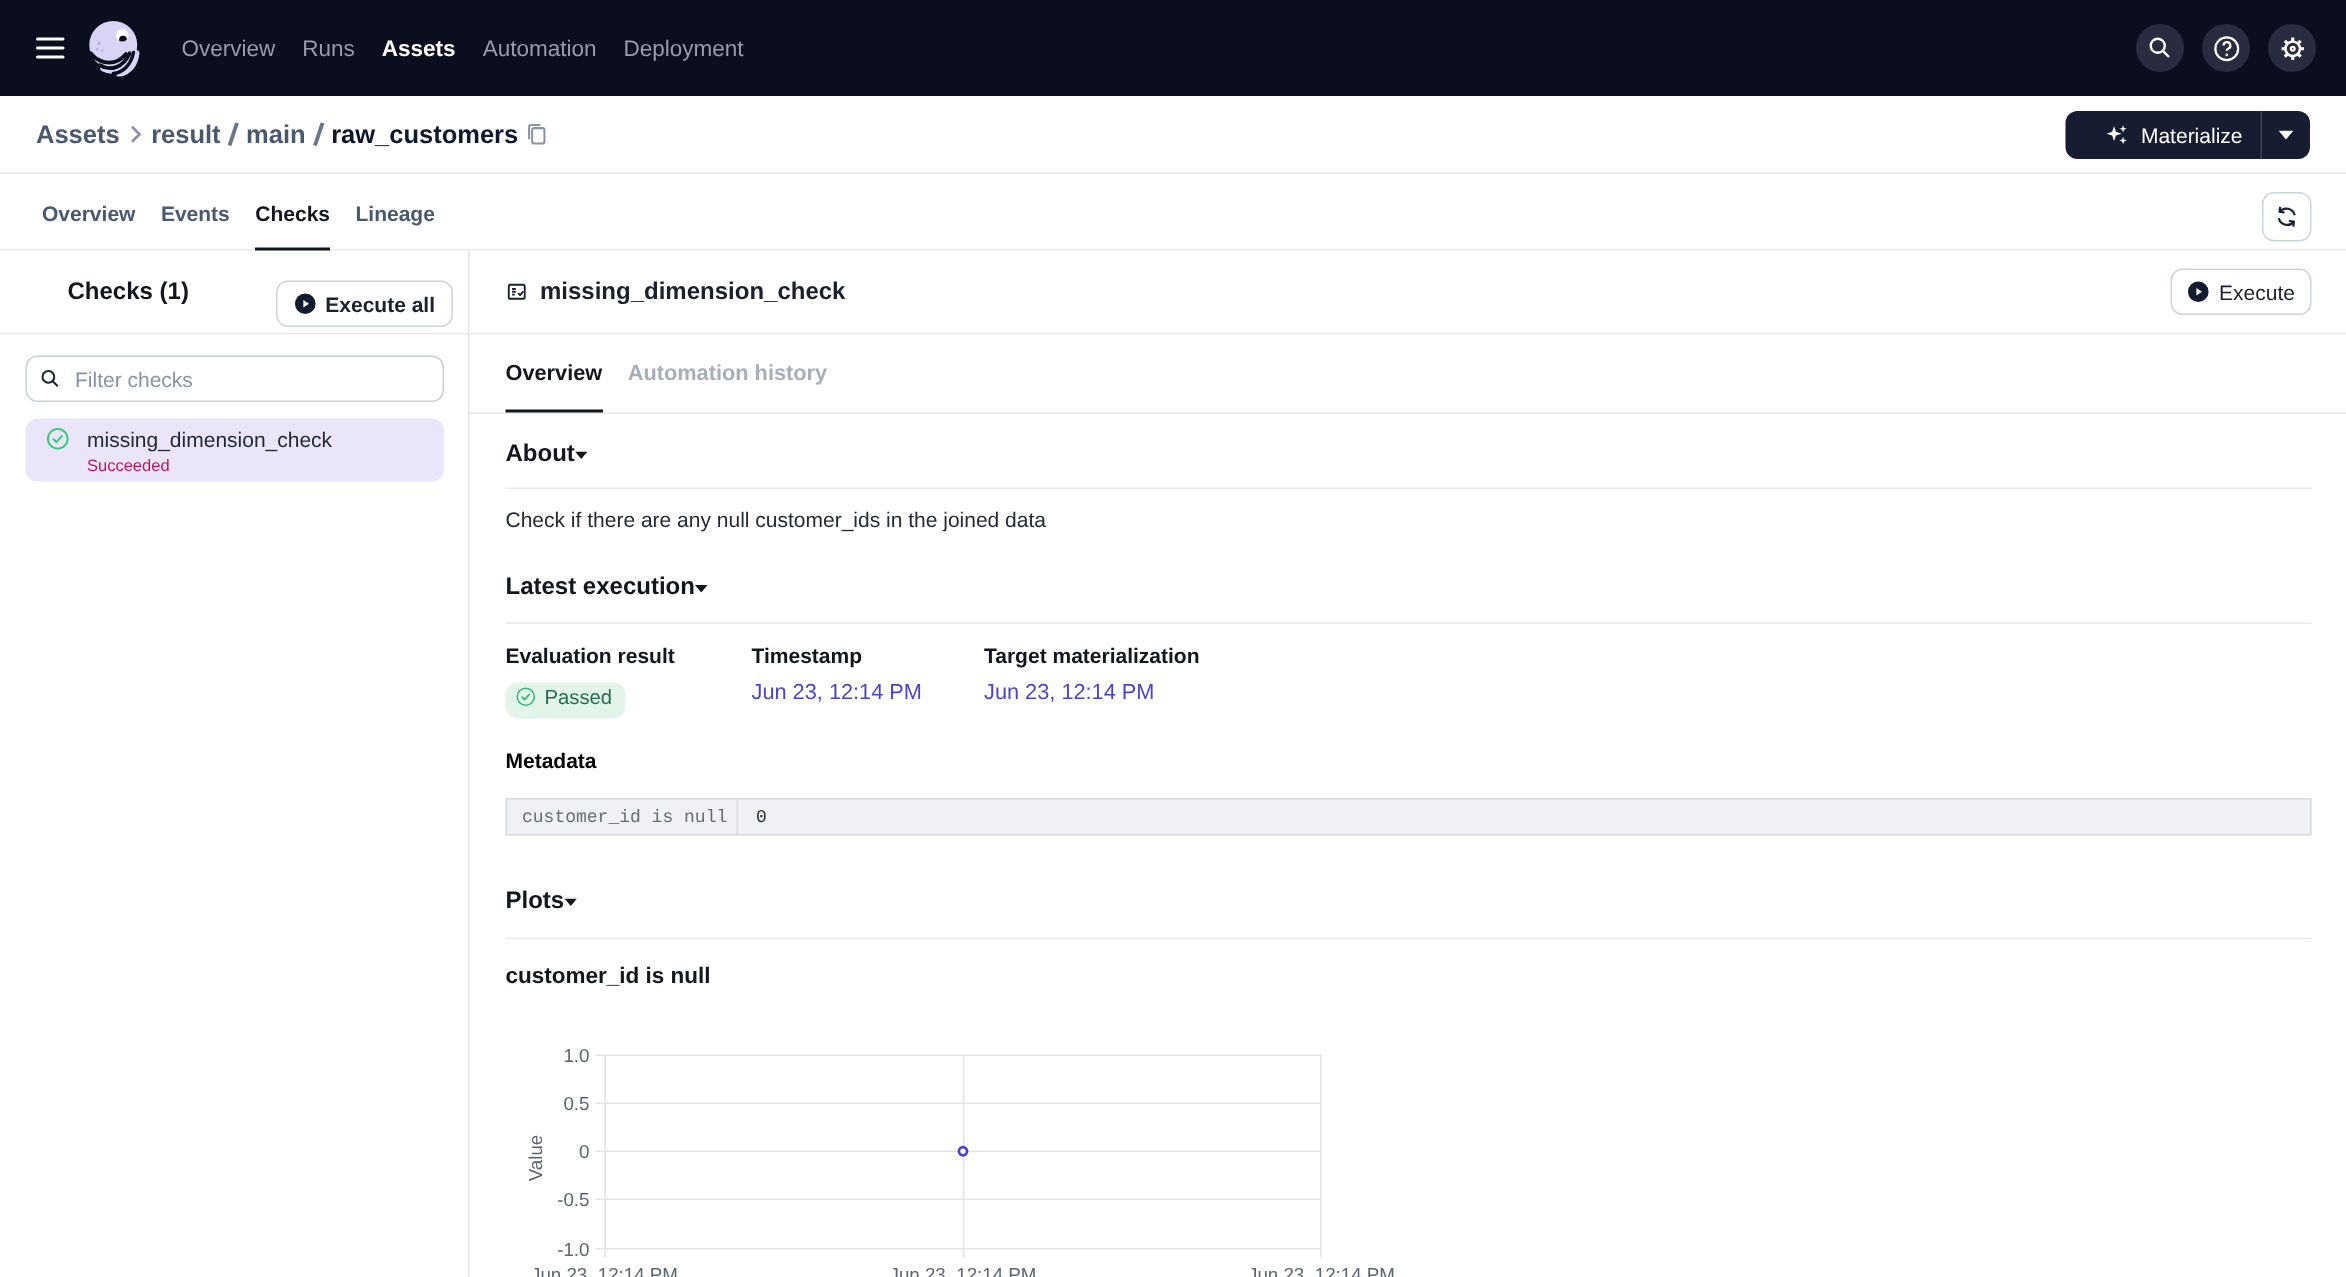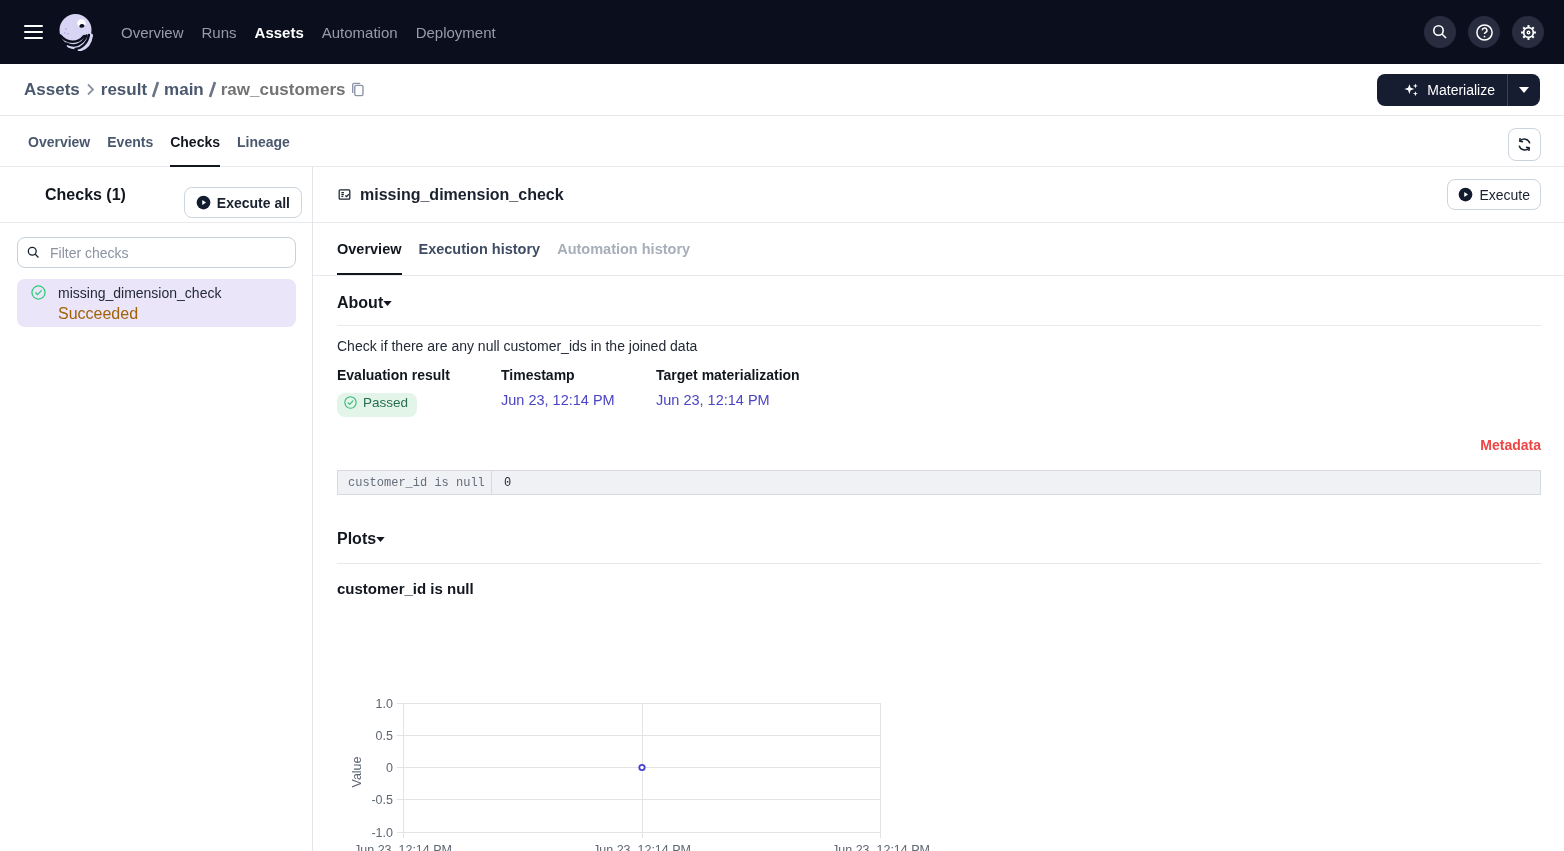--- a/index.html
+++ b/index.html
@@ -12,21 +12,21 @@
 .hamburger div { height:2.4px; background:#fff; border-radius:1px; }
 .logo { margin-left:15px; }
 .topnav { display:flex; margin-left:26px; gap:18px; font-size:15px; color:#959caa; font-weight:500; }
 .topnav .active { color:#fff; font-weight:700; }
 .topbar-right { margin-left:auto; margin-right:20px; display:flex; gap:12px; }
 .iconbtn { width:32px; height:32px; border-radius:50%; background:#272c3e; display:flex; align-items:center; justify-content:center; }
 
 .crumbrow { position:absolute; left:0; top:64px; width:1564px; height:52px; background:#fff;
   border-bottom:1px solid #e7e9ec; display:flex; align-items:center; }
 .crumbs { margin-left:24px; font-size:17px; font-weight:700; color:#4a586e; display:flex; align-items:center; gap:2px; }
-.crumbs .dark { color:#737373; }
+.crumbs .dark { color:#0f172a; }
 .mat-split { position:absolute; right:24px; top:10px; height:32px; display:flex; background:#161d30; border-radius:8px; color:#fff; }
 .mat-main { display:flex; align-items:center; padding:0 12px 0 26px; font-size:14px; gap:7px; border-right:1px solid #3c4357; }
 .mat-caret { width:32px; display:flex; align-items:center; justify-content:center; }
 
 .tabrow { position:absolute; left:0; top:117px; width:1564px; height:50px; background:#fff;
   border-bottom:1px solid #e7e9ec; }
 .tabs { position:absolute; left:28px; top:0; height:50px; display:flex; gap:17px; font-size:14px; color:#4a586e; font-weight:600; }
 .tabs > div { display:flex; align-items:center; position:relative; height:100%; }
 .tabs .active { color:#12161f; }
 .tabs .active:after { content:""; position:absolute; left:0; right:0; bottom:0; height:2px; background:#12161f; }
@@ -41,21 +41,21 @@
   background:#fff; height:31px; padding:0 11px; font-size:14px; color:#1a2230; }
 .lp-head .btn { position:absolute; right:10px; top:20px;font-weight:bold; }
 .filterwrap { margin:14px 16px 0 17px; position:relative; }
 .filterwrap input { width:100%; height:31px; border:1px solid #c7d1dc; border-radius:8px; padding-left:32px;
   font-size:14px; color:#1a2230; font-family:"Liberation Sans",sans-serif; outline:none; }
 .filterwrap input::placeholder { color:#8b93a1; }
 .filterwrap svg { position:absolute; left:9px; top:8px; }
 .checkitem { margin:11px 16px 0 17px; background:#eae5f8; border-radius:8px; padding:5px 12px 4px 14px;
   display:flex; gap:12px; }
 .checkitem .txt1 { font-size:14px; color:#232a36; font-weight:500; line-height:17px; margin-top:1px; }
-.checkitem .txt2 { font-size:16px; color:#a16207; margin-top:3px; }
+.checkitem .txt2 { font-size:11px; color:#be185d; margin-top:3px; }
 
 .mainpanel { flex:1; position:relative; }
 .mp-head { height:56px; border-bottom:1px solid #e7e9ec; display:flex; align-items:center; position:relative; }
 .mp-head .title { margin-left:24px; font-size:16px; font-weight:700; color:#1a202c; display:flex; align-items:center; gap:8px; }
 .mp-head .btn { position:absolute; right:23px; top:12px; padding:0 10px; }
 .mp-tabs { height:53px; border-bottom:1px solid #e7e9ec; display:flex; gap:17px; padding-left:24px;
   font-size:14.5px; color:#3f4c63; font-weight:600; }
 .mp-tabs > div { display:flex; align-items:center; position:relative; height:100%; }
 .mp-tabs .active { color:#12161f; }
 .mp-tabs .active:after { content:""; position:absolute; left:0; right:0; bottom:0; height:2px; background:#12161f; }
@@ -67,21 +67,21 @@
 .sect { padding-top:18px; padding-bottom:13px; border-bottom:1px solid #e7e9ec; }
 .desc { font-size:14px; color:#232a36; padding:12px 0 0 0; }
 .exec-table { display:flex; margin-top:13px; }
 .exec-table .col { display:flex; flex-direction:column; }
 .exec-table .h { font-size:14px; font-weight:700; color:#12161f; }
 .exec-table .c1 { width:164px; }
 .exec-table .c2 { width:155px; }
 .badge { margin-top:10px; display:inline-flex; align-items:center; gap:6px; background:#e3f5e9; border-radius:8px;
   height:24px; padding:0 9px 6px 7px; font-size:13.5px; color:#266e4e; width:fit-content; }
 .link { margin-top:9px; font-size:14.5px; color:#4b44c4; }
-.meta-h { margin-top:31px; font-size:14px; font-weight:700; color:#ef4444;text-align:right; }
+.meta-h { margin-top:31px; font-size:14px; font-weight:700; color:#000000; }
 .meta-h { margin-top:20px; }
 .metatable { margin-top:17px; display:flex; border:1px solid #d7dade; background:#f0f1f4;
   font-family:"Liberation Mono",monospace; font-size:12px; height:25px; align-items:center; white-space:nowrap; }
 .metatable .k { width:154px; padding-left:10px; color:#646e7b; border-right:1px solid #d7dade; height:100%; display:flex; align-items:center; }
 .metatable .v { padding-left:12px; color:#232a36; }
 .plot-title { margin-top:16px; font-size:15px; font-weight:700; color:#12161f; }
 .chart { position:absolute; left:8px; top:524.5px; }
 </style>
 </head>
 <body>
@@ -249,31 +249,36 @@
       <div class="btn">
         <svg width="15" height="15" viewBox="0 0 24 24">
             <circle cx="12" cy="12" r="11" fill="#131b2e"></circle>
             <path d="M10 8 L16 12 L10 16 Z" fill="#fff"></path>
           </svg>
         Execute
       </div>
     </div>
     <div class="mp-tabs">
       <div class="active">Overview</div>
-        <div>Execution history</div>
         <div class="disabled">Automation history</div>
     </div>
     <div class="mp-body">
       <div class="sect">
           <h3>About</h3>
         <svg width="9" height="5" viewBox="0 0 10 6" fill="#12161f">
             <path d="M0 0 L10 0 L5 6 Z"></path>
           </svg>
       </div>
       <div class="desc">Check if there are any null customer_ids in the joined data</div>
+      <div class="sect" style="padding-top:29px;padding-bottom:14px;">
+          <h3>Latest execution</h3>
+        <svg width="9" height="5" viewBox="0 0 10 6" fill="#12161f">
+            <path d="M0 0 L10 0 L5 6 Z"></path>
+          </svg>
+      </div>
       <div class="exec-table">
         <div class="col c1">
           <div class="h">Evaluation result</div>
           <div class="badge">
             <svg width="13" height="13" viewBox="0 0 24 24" fill="none" stroke="#35b876" stroke-width="2">
                 <circle cx="12" cy="12" r="10.5"></circle>
                 <path d="M7.5 12.5 L10.5 15.5 L16.5 9" stroke-linecap="round" stroke-linejoin="round"></path>
               </svg>
             Passed
           </div>

